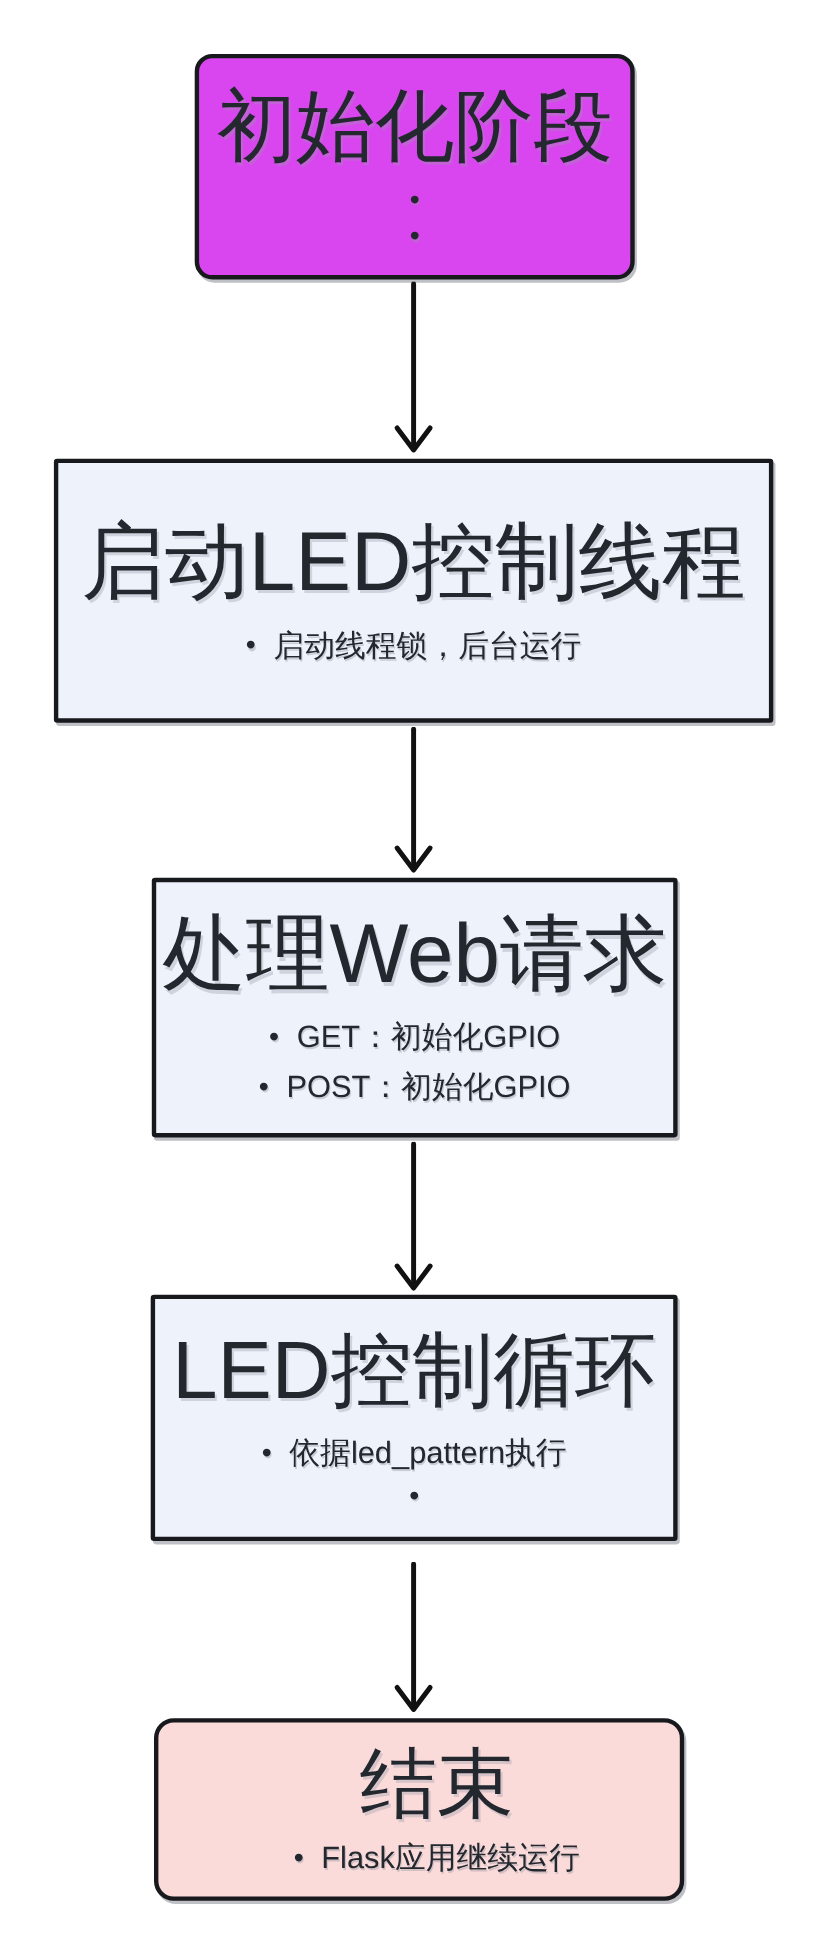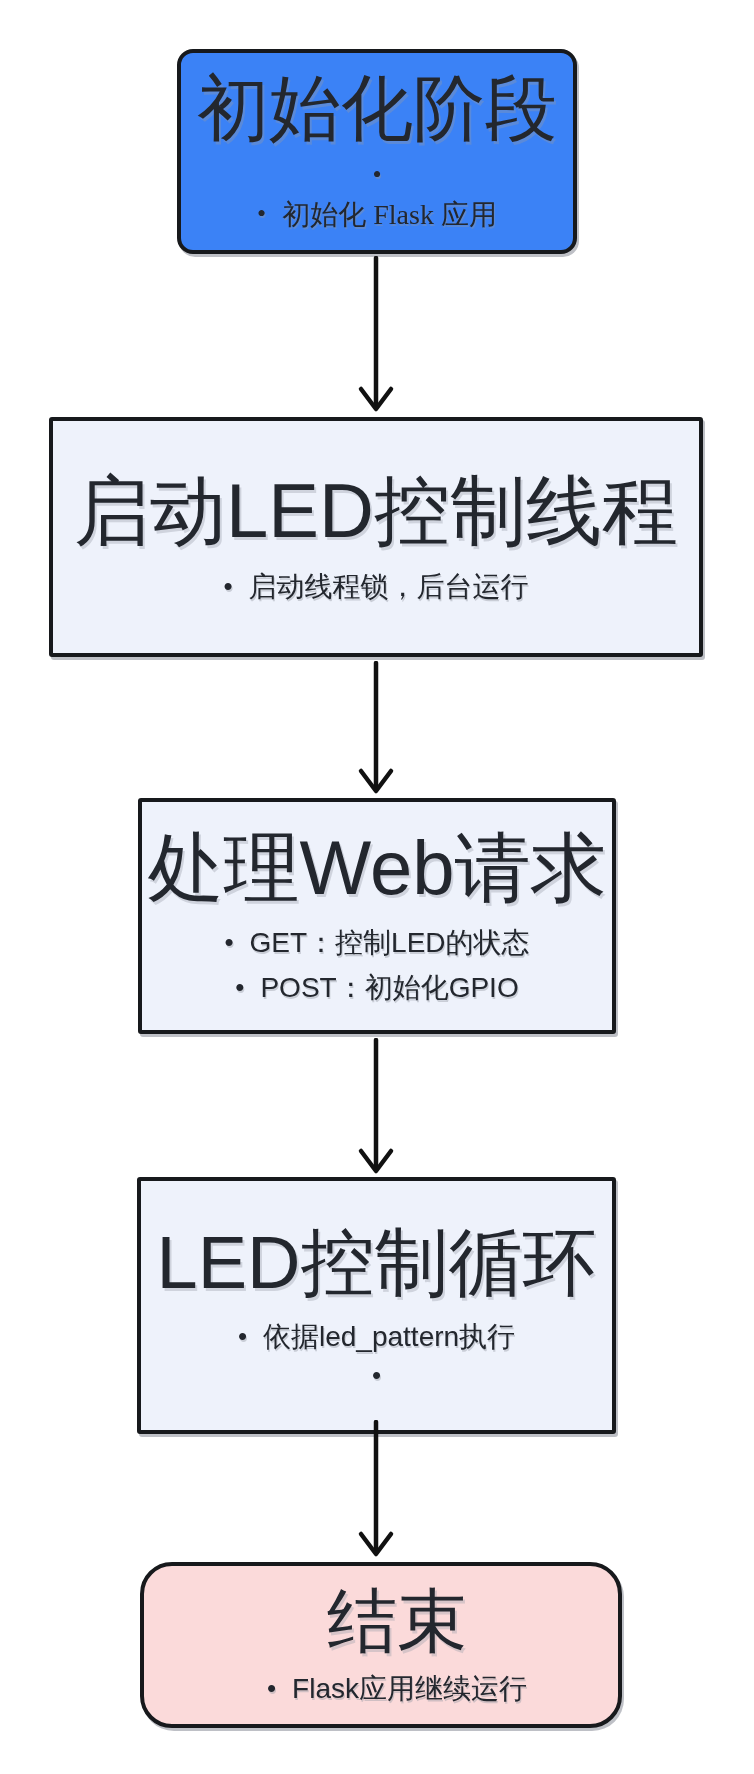--- a/index.html
+++ b/index.html
@@ -20,23 +20,23 @@
     box-sizing:border-box;
     border:4px solid #17191C;
     display:flex;
     flex-direction:column;
     align-items:center;
     justify-content:center;
     box-shadow:2px 3px 0 rgba(110,116,128,0.45);
     background:#EEF2FB;
   }
   .node--rounded { border-radius:16px; }
-  .node--rounded-lg { border-radius:32px;padding-left:32px; }
+  .node--rounded-lg { border-radius:18px;padding-left:32px; }
   .node--rect { border-radius:3px; }
-  .node--start { background:#3b82f6;font-family:Liberation Serif, serif; }
+  .node--start { background:#d946ef; }
   .node--process { background:#EEF2FB; }
   .node--end { background:#FBDADA; }
   .node-title {
     line-height:1.12;
     font-weight:500;
     white-space:nowrap;
     text-shadow:2px 3px 0 rgba(150,155,165,0.35);
   }
   .t72 { font-size:72px; }
   .t76 { font-size:76px; }
@@ -76,21 +76,20 @@
 <div class="canvas">
 
   <div class="node node--start node--rounded" style="left:177px; top:49px; width:400px; height:205px;">
     <div class="node-title t72">初始化阶段</div>
     <div class="bullets">
       <div class="bullet">
         <span class="dot">•</span>
       </div>
       <div class="bullet">
         <span class="dot">•</span>
-        <span>初始化 Flask 应用</span>
       </div>
     </div>
   </div>
 
   <div class="arrow" style="top:256px;">
     <svg width="44" height="158" viewBox="0 0 44 158">
       <line x1="22" y1="2" x2="22" y2="151" stroke="#111111" stroke-width="4.5" stroke-linecap="round"></line>
       <polyline points="7,133 22,153 37,133" fill="none" stroke="#111111" stroke-width="4.5" stroke-linecap="round" stroke-linejoin="round"></polyline>
     </svg>
   </div>
@@ -110,37 +109,37 @@
       <line x1="22" y1="2" x2="22" y2="128" stroke="#111111" stroke-width="4.5" stroke-linecap="round"></line>
       <polyline points="7,110 22,130 37,110" fill="none" stroke="#111111" stroke-width="4.5" stroke-linecap="round" stroke-linejoin="round"></polyline>
     </svg>
   </div>
 
   <div class="node node--process node--rect" style="left:138px; top:798px; width:478px; height:236px;">
     <div class="node-title t76">处理Web请求</div>
     <div class="bullets">
       <div class="bullet">
         <span class="dot">•</span>
-        <span>GET：控制LED的状态</span>
+        <span>GET：初始化GPIO</span>
       </div>
       <div class="bullet">
         <span class="dot">•</span>
         <span>POST：初始化GPIO</span>
       </div>
     </div>
   </div>
 
   <div class="arrow" style="top:1038px;">
     <svg width="44" height="138" viewBox="0 0 44 138">
       <line x1="22" y1="2" x2="22" y2="131" stroke="#111111" stroke-width="4.5" stroke-linecap="round"></line>
       <polyline points="7,113 22,133 37,113" fill="none" stroke="#111111" stroke-width="4.5" stroke-linecap="round" stroke-linejoin="round"></polyline>
     </svg>
   </div>
 
-  <div class="node node--process node--rect" style="left:137px; top:1177px; width:479px; height:257px;">
+  <div class="node node--process node--rect" style="left:137px; top:1177px; width:479px; height:224px;">
     <div class="node-title t74">LED控制循环</div>
     <div class="bullets">
       <div class="bullet">
         <span class="dot">•</span>
         <span>依据led_pattern执行</span>
       </div>
       <div class="bullet">
         <span class="dot">•</span>
       </div>
     </div>

